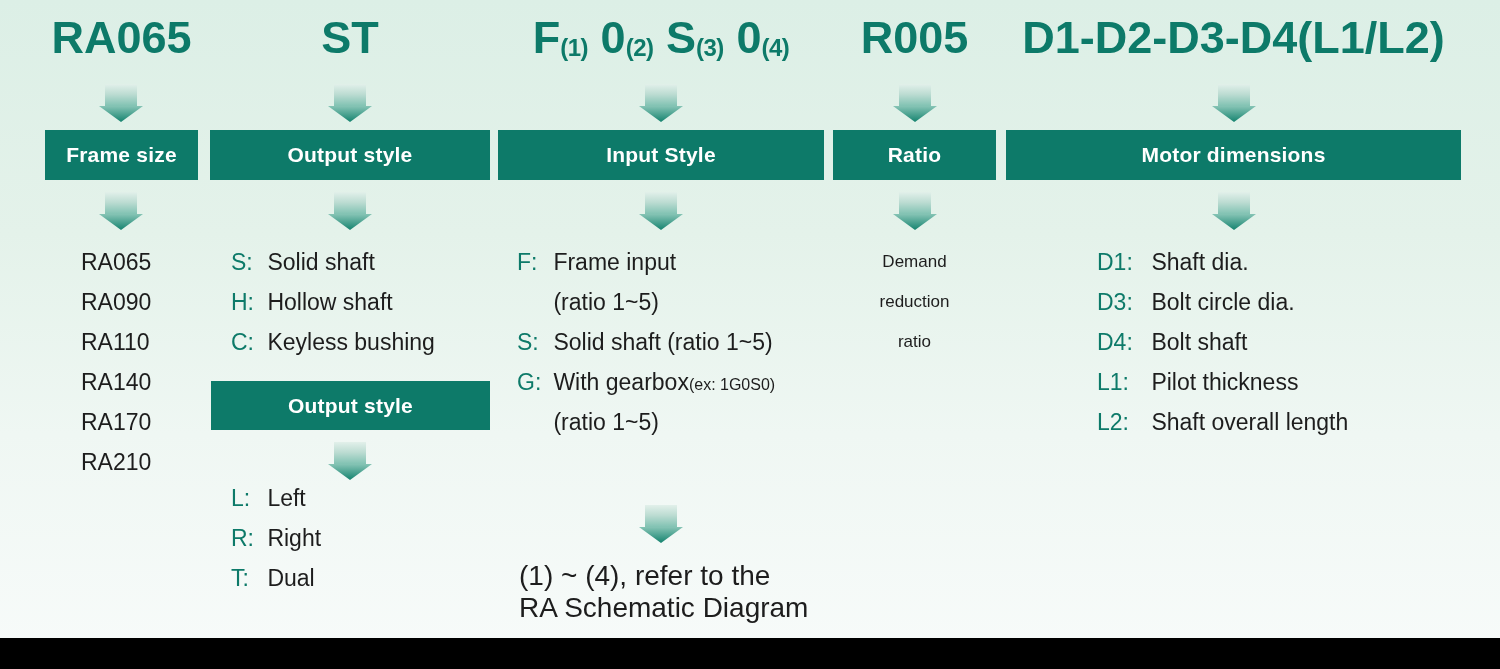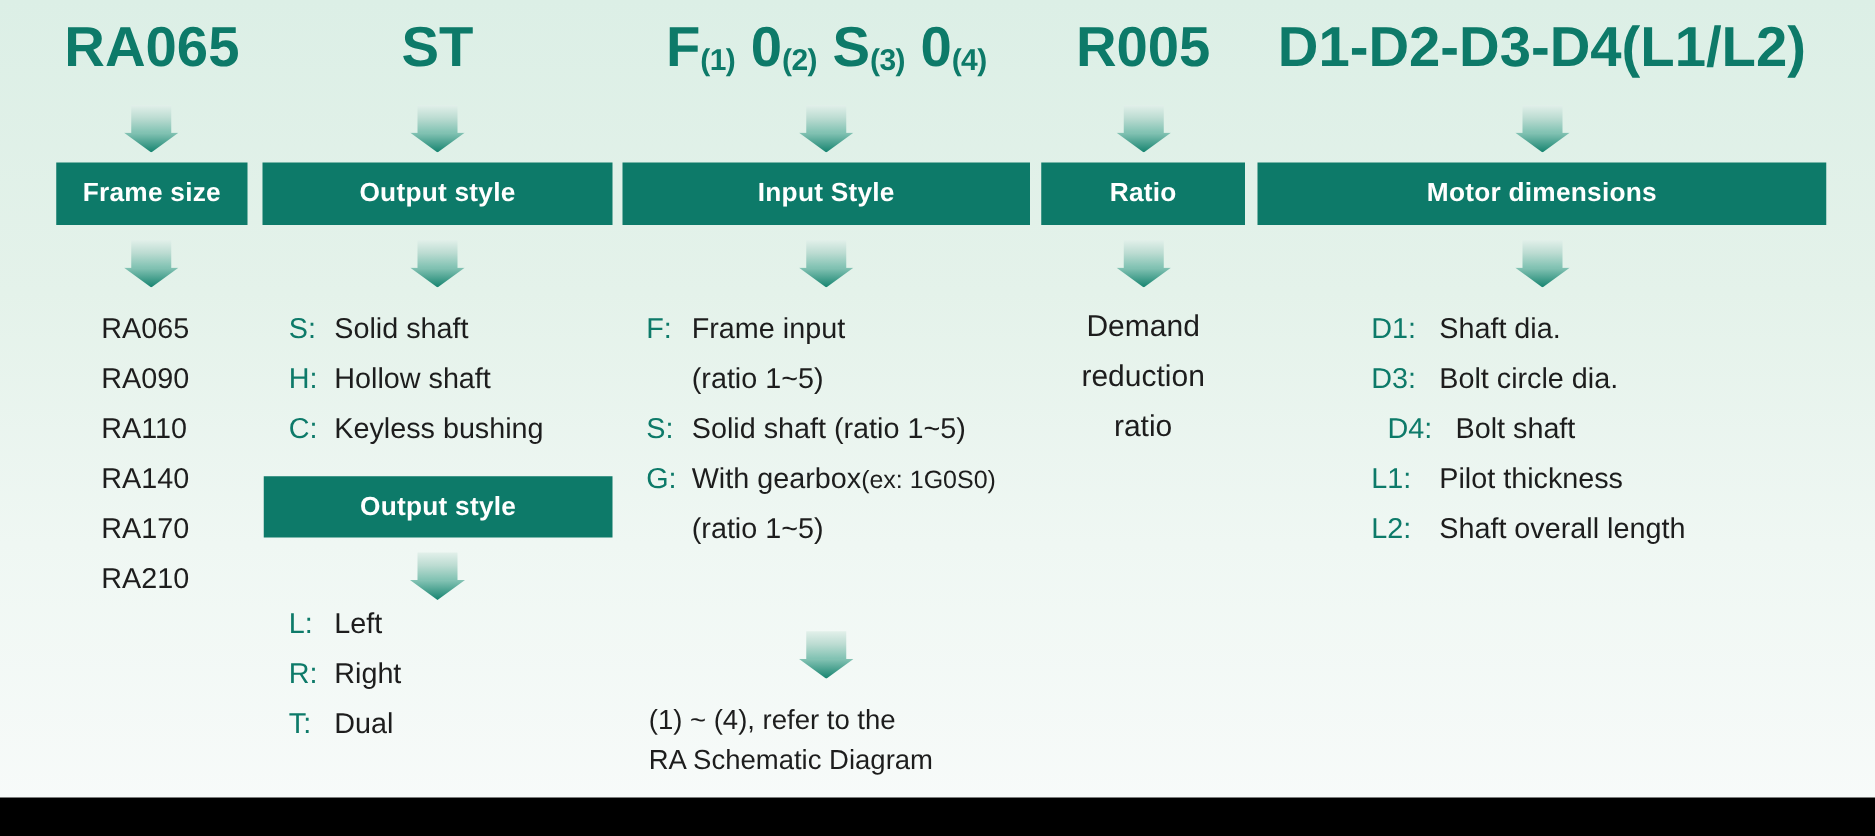--- a/index.html
+++ b/index.html
@@ -93,45 +93,45 @@
     color: #1d1d1d;
     line-height: 40px;
     white-space: nowrap;
   }
   .list .row { display: block; height: 40px; }
   .key {
     color: #0d7a69;
     display: inline-block;
   }
   .desc { color: #1d1d1d; }
-  .tiny { font-size: 20px; color: #1d1d1d; }
+  .tiny { font-size: 16px; color: #1d1d1d; }
   .indent { display: inline-block; }
 
   .plain-list {
     position: absolute;
     font-size: 23px;
     color: #1d1d1d;
     line-height: 40px;
     white-space: nowrap;
   }
   .plain-list .row { display: block; height: 40px; }
 
   .centered-list {
     position: absolute;
-    font-size: 24px;
+    font-size: 17px;
     color: #1d1d1d;
     line-height: 40px;
     text-align: center;
     white-space: nowrap;
   }
   .centered-list .row { display: block; height: 40px; }
 
   .note {
     position: absolute;
-    font-size: 22px;
+    font-size: 28px;
     color: #1d1d1d;
     line-height: 32px;
     white-space: nowrap;
   }
   .note .row { display: block; }
 </style>
 </head>
 <body>
 
 <div id="stage">
@@ -292,21 +292,21 @@
   <div class="list" style="left:1097px; top:242px;">
     <span class="row">
       <span class="key" style="width:48px;">D1:</span>
       <span class="desc">Shaft dia.</span>
     </span>
     <span class="row">
       <span class="key" style="width:48px;">D3:</span>
       <span class="desc">Bolt circle dia.</span>
     </span>
     <span class="row">
-      <span class="key" style="width:48px;margin-left:13px;">D4:</span>
+      <span class="key" style="width:48px;">D4:</span>
       <span class="desc">Bolt shaft</span>
     </span>
     <span class="row">
       <span class="key" style="width:48px;">L1:</span>
       <span class="desc">Pilot thickness</span>
     </span>
     <span class="row">
       <span class="key" style="width:48px;">L2:</span>
       <span class="desc">Shaft overall length</span>
     </span>

